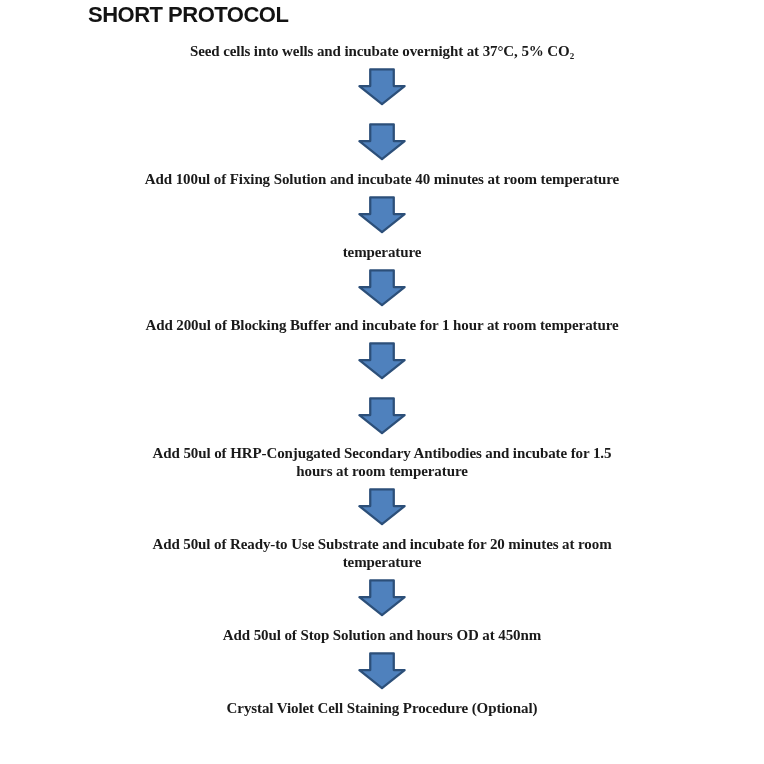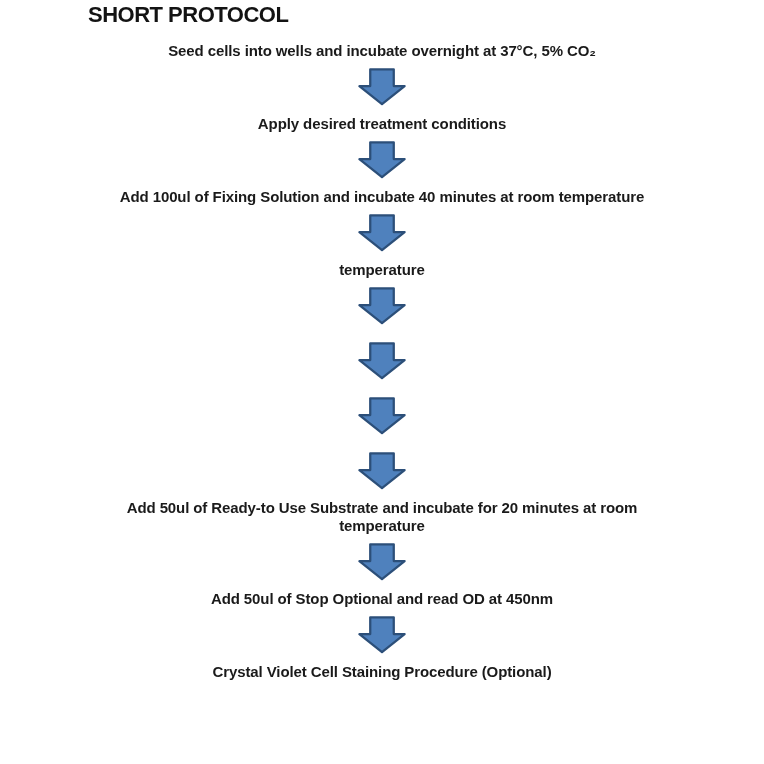--- a/index.html
+++ b/index.html
@@ -44,20 +44,21 @@
     font-size: 15px;
     font-weight: bold;
     color: #1a1a1a;
     text-align: center;
     line-height: 18px;
     letter-spacing: -0.1px;
     max-width: 700px;
   }
   .step .line {
     white-space: nowrap;
+    font-family: Liberation Serif, serif;
   }
   .arrow {
     width: 52px;
     height: 38px;
     margin: 8px 0 9px 0;
     display: block;
   }
   .arrow polygon {
     stroke-width: 2.5;
     stroke-linejoin: round;
@@ -68,56 +69,60 @@
 
 <div class="canvas">
   <h1 class="title">SHORT PROTOCOL</h1>
   <div class="flow" id="flow">
       <div class="step">
         <div class="line">Seed cells into wells and incubate overnight at 37°C, 5% CO₂</div>
       </div>
   <svg class="arrow" viewBox="0 0 56 42" xmlns="http://www.w3.org/2000/svg" aria-hidden="true">
     <polygon points="15,1.5 41,1.5 41,20 53,20 28,40 3,20 15,20" fill="#4f81bd" stroke="#2c4f79"></polygon>
   </svg>
-<div class="step">
-        <div class="line">Apply desired treatment conditions</div>
-      </div>
   <svg class="arrow" viewBox="0 0 56 42" xmlns="http://www.w3.org/2000/svg" aria-hidden="true">
     <polygon points="15,1.5 41,1.5 41,20 53,20 28,40 3,20 15,20" fill="#4f81bd" stroke="#2c4f79"></polygon>
   </svg>
 <div class="step">
         <div class="line">Add 100ul of Fixing Solution and incubate 40 minutes at room temperature</div>
       </div>
   <svg class="arrow" viewBox="0 0 56 42" xmlns="http://www.w3.org/2000/svg" aria-hidden="true">
     <polygon points="15,1.5 41,1.5 41,20 53,20 28,40 3,20 15,20" fill="#4f81bd" stroke="#2c4f79"></polygon>
   </svg>
 <div class="step">
         <div class="line">temperature</div>
       </div>
   <svg class="arrow" viewBox="0 0 56 42" xmlns="http://www.w3.org/2000/svg" aria-hidden="true">
     <polygon points="15,1.5 41,1.5 41,20 53,20 28,40 3,20 15,20" fill="#4f81bd" stroke="#2c4f79"></polygon>
   </svg>
+<div class="step">
+        <div class="line">Add 200ul of Blocking Buffer and incubate for 1 hour at room temperature</div>
+      </div>
   <svg class="arrow" viewBox="0 0 56 42" xmlns="http://www.w3.org/2000/svg" aria-hidden="true">
     <polygon points="15,1.5 41,1.5 41,20 53,20 28,40 3,20 15,20" fill="#4f81bd" stroke="#2c4f79"></polygon>
   </svg>
   <svg class="arrow" viewBox="0 0 56 42" xmlns="http://www.w3.org/2000/svg" aria-hidden="true">
     <polygon points="15,1.5 41,1.5 41,20 53,20 28,40 3,20 15,20" fill="#4f81bd" stroke="#2c4f79"></polygon>
   </svg>
+<div class="step">
+        <div class="line">Add 50ul of HRP-Conjugated Secondary Antibodies and incubate for 1.5</div>
+        <div class="line">hours at room temperature</div>
+      </div>
   <svg class="arrow" viewBox="0 0 56 42" xmlns="http://www.w3.org/2000/svg" aria-hidden="true">
     <polygon points="15,1.5 41,1.5 41,20 53,20 28,40 3,20 15,20" fill="#4f81bd" stroke="#2c4f79"></polygon>
   </svg>
 <div class="step">
         <div class="line">Add 50ul of Ready-to Use Substrate and incubate for 20 minutes at room</div>
         <div class="line">temperature</div>
       </div>
   <svg class="arrow" viewBox="0 0 56 42" xmlns="http://www.w3.org/2000/svg" aria-hidden="true">
     <polygon points="15,1.5 41,1.5 41,20 53,20 28,40 3,20 15,20" fill="#4f81bd" stroke="#2c4f79"></polygon>
   </svg>
 <div class="step">
-        <div class="line">Add 50ul of Stop Optional and read OD at 450nm</div>
+        <div class="line">Add 50ul of Stop Solution and hours OD at 450nm</div>
       </div>
   <svg class="arrow" viewBox="0 0 56 42" xmlns="http://www.w3.org/2000/svg" aria-hidden="true">
     <polygon points="15,1.5 41,1.5 41,20 53,20 28,40 3,20 15,20" fill="#4f81bd" stroke="#2c4f79"></polygon>
   </svg>
 <div class="step">
         <div class="line">Crystal Violet Cell Staining Procedure (Optional)</div>
       </div>
     </div>
 </div>
 

